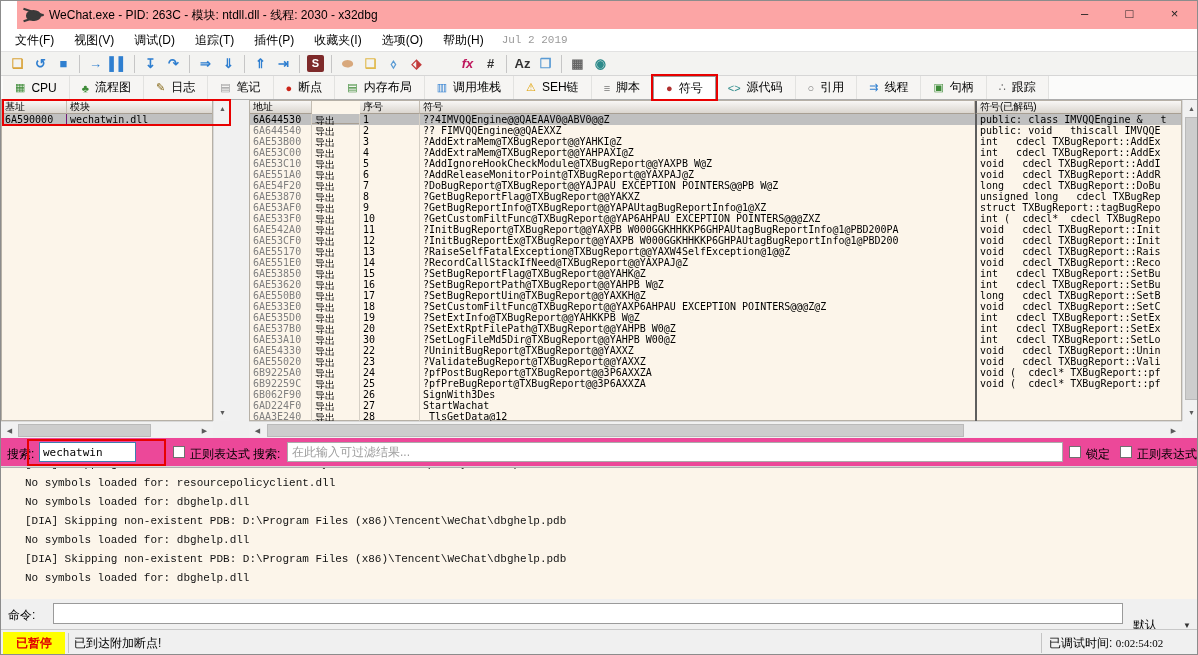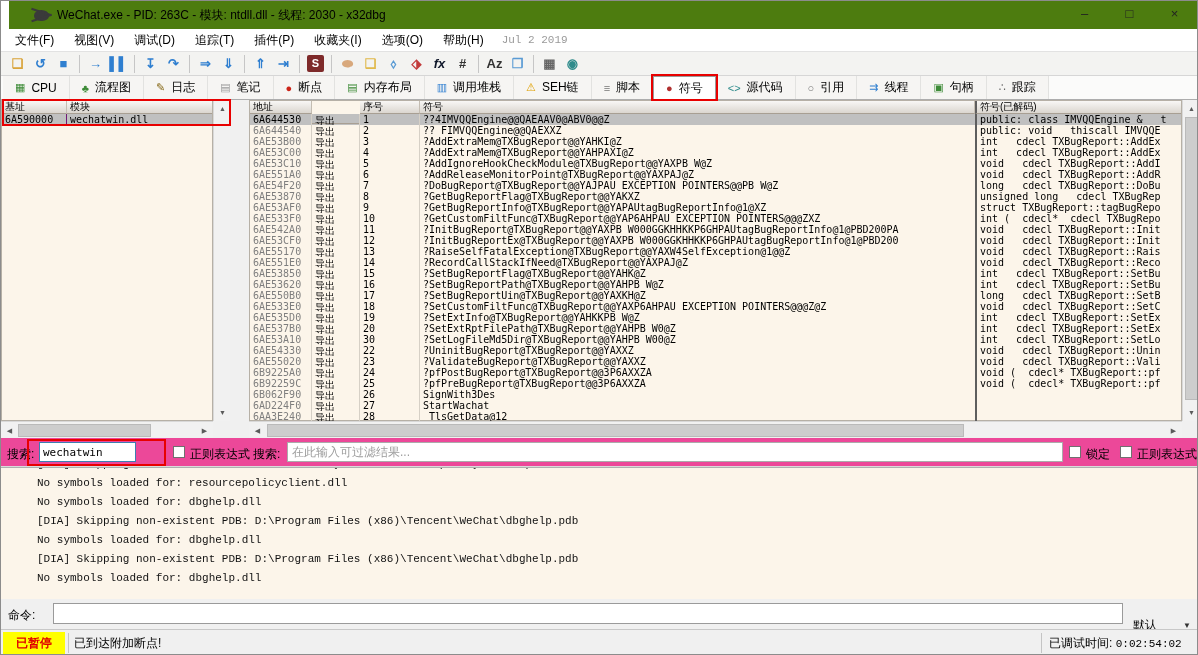--- a/index.html
+++ b/index.html
@@ -1,20 +1,20 @@
 <!DOCTYPE html>
 <html><head>
 <meta charset="utf-8">
 <style>
   html,body{margin:0;padding:0;background:#DDD;}
   *{box-sizing:border-box;}
   .window{position:relative;width:1198px;height:655px;background:#FFF;border:1px solid #8C8C8C;
     font-family:"Liberation Sans",sans-serif;overflow:hidden;color:#000;}
   
-  .titlebar{position:absolute;left:8px;top:0;right:0;height:28px;background:#4d7c0f;display:flex;align-items:center;padding-left:25px;}
+  .titlebar{position:absolute;left:16px;top:0;right:0;height:28px;background:#fca5a5;display:flex;align-items:center;padding-left:9px;}
   .appicon{width:15px;height:11px;background:#3A3A3A;border-radius:50% 50% 45% 45%;position:relative;margin-right:8px;}
   .appicon::before,.appicon::after{content:"";position:absolute;left:-3px;top:1px;width:21px;height:1.5px;background:#3A3A3A;transform:rotate(18deg);}
   .appicon::after{top:7px;transform:rotate(-18deg);}
   .wtitle{font-size:12px;}
   .wctrls{position:absolute;right:0;top:0;height:28px;display:flex;}
   .wbtn{width:45px;height:28px;text-align:center;line-height:26px;font-size:13px;color:#222;}
   
   .menubar{position:absolute;left:0;top:28px;right:0;height:22px;background:#FFF;display:flex;align-items:center;padding-left:4px;font-size:12px;}
   .menu-item{padding:3px 10px;}
   .menu-date{color:#9A9A9A;font-family:"Liberation Mono",monospace;font-size:11px;margin-left:8px;}
@@ -58,35 +58,35 @@
   .sthumb{position:absolute;background:#CDCDCD;border:1px solid #BABABA;}
   
   .searchrow{position:absolute;left:0;top:437px;right:0;height:29px;background:#ec4899;border-bottom:1px solid #DADADA;font-size:12px;}
   .searchrow .lbl{position:absolute;top:8px;}
   .sinput{position:absolute;height:20px;border:1px solid #3C7FB1;background:#FFF;font:11px "DejaVu Sans Mono",monospace;padding:1px 3px;}
   .finput{position:absolute;height:20px;border:1px solid #ABABAB;background:#FFF;font:12px "Liberation Sans",sans-serif;padding:1px 4px;color:#333;}
   .finput::placeholder{color:#9C9C9C;}
   .cb{position:absolute;width:12px;height:12px;background:#FFF;border:1px solid #707070;top:8px;}
   
   .logarea{position:absolute;left:0;top:466px;width:1198px;height:132px;background:#FCF5EA;border-top:1px solid #B0B0B0;overflow:hidden;}
-  .loginner{margin-top:-10px;padding-left:24px;margin-left:12px;}
+  .loginner{margin-top:-10px;padding-left:24px;}
   .logline{height:19px;line-height:19px;font:11px "Liberation Mono",monospace;white-space:pre;color:#111;}
   
   .cmdrow{position:absolute;left:0;top:598px;right:0;height:30px;background:#F0F0F0;font-size:12px;}
   .cmdlbl{position:absolute;left:7px;top:8px;}
   .cmdinput{position:absolute;left:52px;top:4px;width:1070px;height:21px;border:1px solid #9A9A9A;background:#FFF;font:12px "DejaVu Sans Mono",monospace;padding:0 4px;}
   .combo{position:absolute;left:1126px;top:16px;width:68px;height:21px;line-height:21px;padding-left:6px;}
   .combo .arr{position:absolute;right:4px;top:0;font-size:8px;color:#333;}
   
   .statusbar{position:absolute;left:0;top:628px;right:0;height:27px;background:#F0F0F0;border-top:1px solid #C8C8C8;font-size:12px;}
   .paused{position:absolute;left:2px;top:2px;width:62px;height:22px;background:#FFFF00;color:#E00000;font-weight:bold;text-align:center;line-height:22px;}
   .ssep{position:absolute;top:3px;width:1px;height:20px;background:#C4C4C4;}
   .smsg{position:absolute;left:73px;top:5px;}
   .stime{position:absolute;left:1048px;top:5px;}
-  .stime .tv{font-family:Liberation Mono, monospace;font-size:11px;}
+  .stime .tv{font-family:Liberation Serif, serif;font-size:11px;}
   
   .anno{position:absolute;border:2px solid #E80000;pointer-events:none;z-index:10;}
 </style>
 </head>
 <body>
 
 <div class="window">
 
   <div class="titlebar">
     <span class="appicon"></span>
@@ -128,21 +128,21 @@
       <span class="tsep"></span>
       <span class="tico" style="color: rgb(47, 127, 208);">⇑</span>
       <span class="tico" style="color: rgb(47, 127, 208);">⇥</span>
       <span class="tsep"></span>
       <span class="tico boxed" style="color: rgb(255, 255, 255); background: rgb(126, 42, 42);">S</span>
       <span class="tsep"></span>
       <span class="tico" style="color: rgb(216, 168, 124);">⬬</span>
       <span class="tico" style="color: rgb(224, 185, 76);">❑</span>
       <span class="tico" style="color: rgb(90, 155, 212);">⬨</span>
       <span class="tico" style="color: rgb(194, 59, 59);">⬗</span>
-      <span class="tico" style="color: #0f172a; font-style: italic;">fx</span>
+      <span class="tico" style="color: #be185d; font-style: italic; margin-left: 28px;">fx</span>
       <span class="tico" style="color: rgb(51, 51, 51);">#</span>
       <span class="tsep"></span>
       <span class="tico" style="color: rgb(51, 51, 51);">Az</span>
       <span class="tico" style="color: rgb(90, 155, 212);">❒</span>
       <span class="tsep"></span>
       <span class="tico" style="color: rgb(102, 102, 102);">▦</span>
       <span class="tico" style="color: rgb(46, 139, 139);">◉</span>
     </div>
 
   <div class="tabbar">

